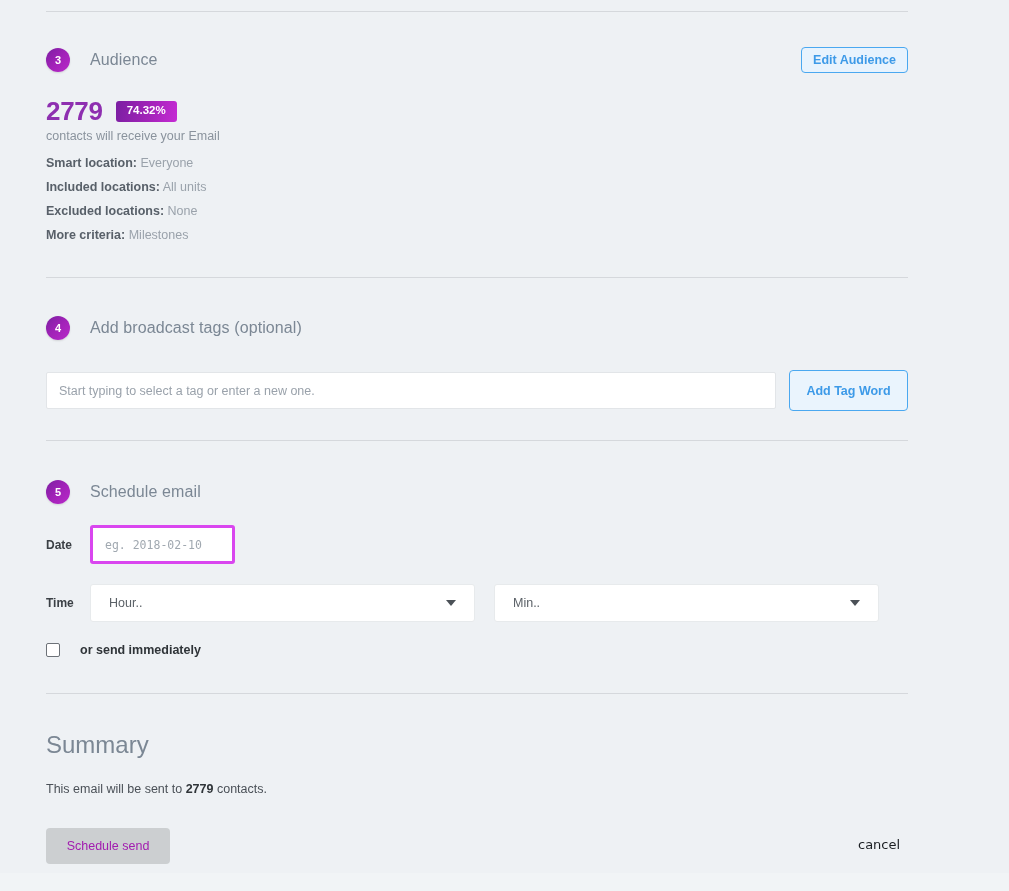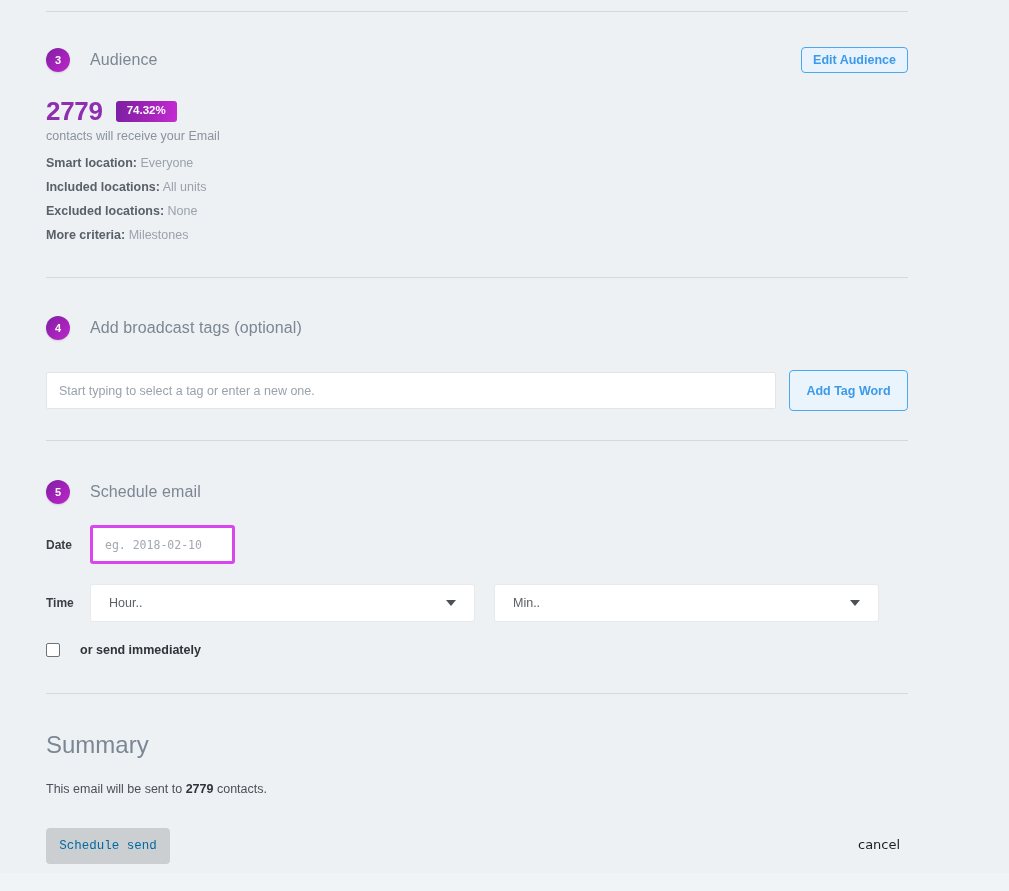--- a/index.html
+++ b/index.html
@@ -269,22 +269,22 @@
 
   #btn-schedule-send {
     position: absolute;
     left: 46px;
     top: 828px;
     width: 124px;
     height: 36px;
     background: #cccfd1;
     border: none;
     border-radius: 4px;
-    color: #0369a1;
-    font-family: Liberation Mono, monospace;
+    color: #a21caf;
+    font-family: Liberation Sans, sans-serif;
     font-size: 12.5px;
     cursor: default;
     box-sizing: border-box;
   }
   #btn-cancel {
     position: absolute;
     left: 858px;
     top: 837px;
     font-family: "DejaVu Sans", sans-serif;
     font-size: 13px;

